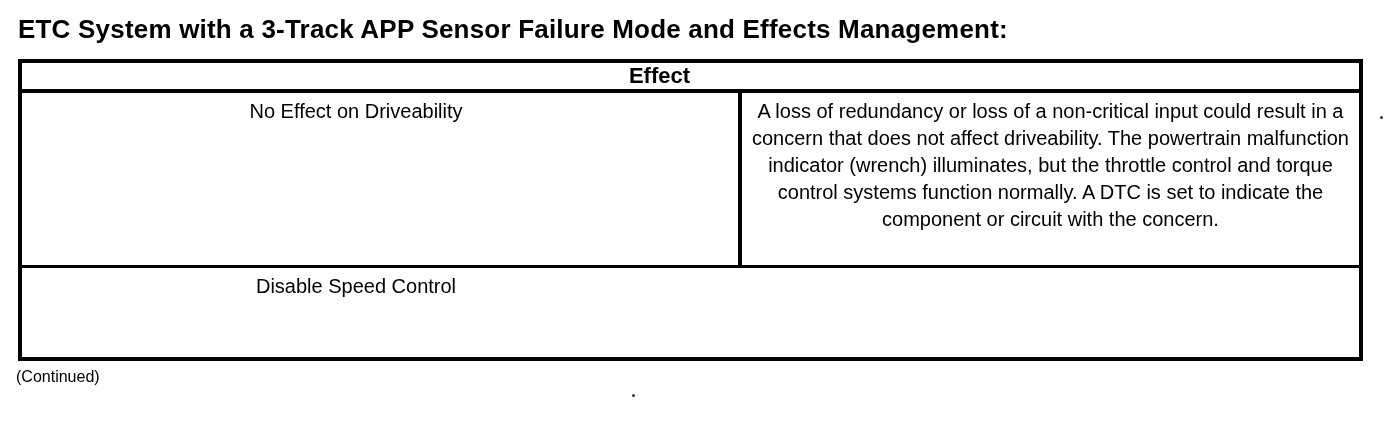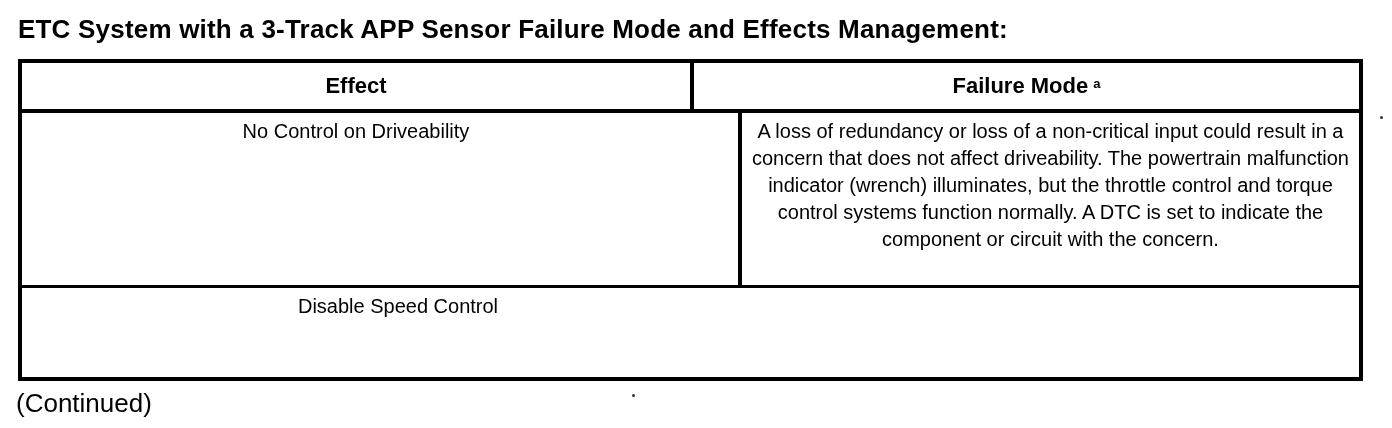--- a/index.html
+++ b/index.html
@@ -42,53 +42,53 @@
     box-sizing: border-box;
     text-align: center;
   }
   .cell + .cell {
     border-left: 4px solid #000;
   }
   .thead {
     border-bottom: 4px solid #000;
   }
   .thead .cell {
-    height: 46px;
+    height: 26px;
     display: flex;
     align-items: center;
-    justify-content: center;
+    justify-content: flex-end;
     font-weight: bold;
     font-size: 22px;
   }
   .thead sup {
     font-size: 13px;
     font-weight: bold;
     margin-left: 5px;
     position: relative;
     top: -2px;
   }
   .body-row .cell {
     font-size: 20px;
     line-height: 27px;
     padding: 5px 8px 6px 8px;
   }
   .row-1 .cell { min-height: 172px; }
-  .row-2 { border-top: 3px solid #000; padding-left: 42px; }
+  .row-2 { border-top: 3px solid #000; }
   .row-2 .cell { min-height: 89px; }
   .effect-cell {
     padding-top: 6px;
   }
   .failure-cell {
     padding-left: 12px;
     padding-right: 12px;
     margin-left: 48px;
   }
   .continued {
     margin: 7px 0 0 16px;
-    font-size: 26px;
+    font-size: 16px;
   }
   
   .speck {
     position: absolute;
     background: #333;
     border-radius: 50%;
   }
   .speck-a { width: 3px; height: 3px; left: 1380px; top: 116px; }
   .speck-b { width: 3px; height: 3px; left: 632px; top: 394px; }
 </style>
@@ -98,28 +98,24 @@
 <div class="doc">
 
   <h1 class="page-title">ETC System with a 3-Track APP Sensor Failure Mode and Effects Management:</h1>
 
   <div class="etc-table">
 
     <div class="trow thead">
       <div class="cell">
         <span>Effect</span>
       </div>
-      <div class="cell">
-        <span>Failure Mode</span>
-        <sup>a</sup>
-      </div>
     </div>
 
     <div class="trow body-row row-1">
-      <div class="cell effect-cell">No Control on Driveability</div>
+      <div class="cell effect-cell">No Effect on Driveability</div>
       <div class="cell failure-cell">A loss of redundancy or loss of a non-critical input could result in a concern that does not affect driveability. The powertrain malfunction indicator (wrench) illuminates, but the throttle control and torque control systems function normally. A DTC is set to indicate the component or circuit with the concern.</div>
     </div>
 
     <div class="trow body-row row-2">
       <div class="cell effect-cell">Disable Speed Control</div>
     </div>
 
   </div>
 
   <div class="continued">(Continued)</div>

